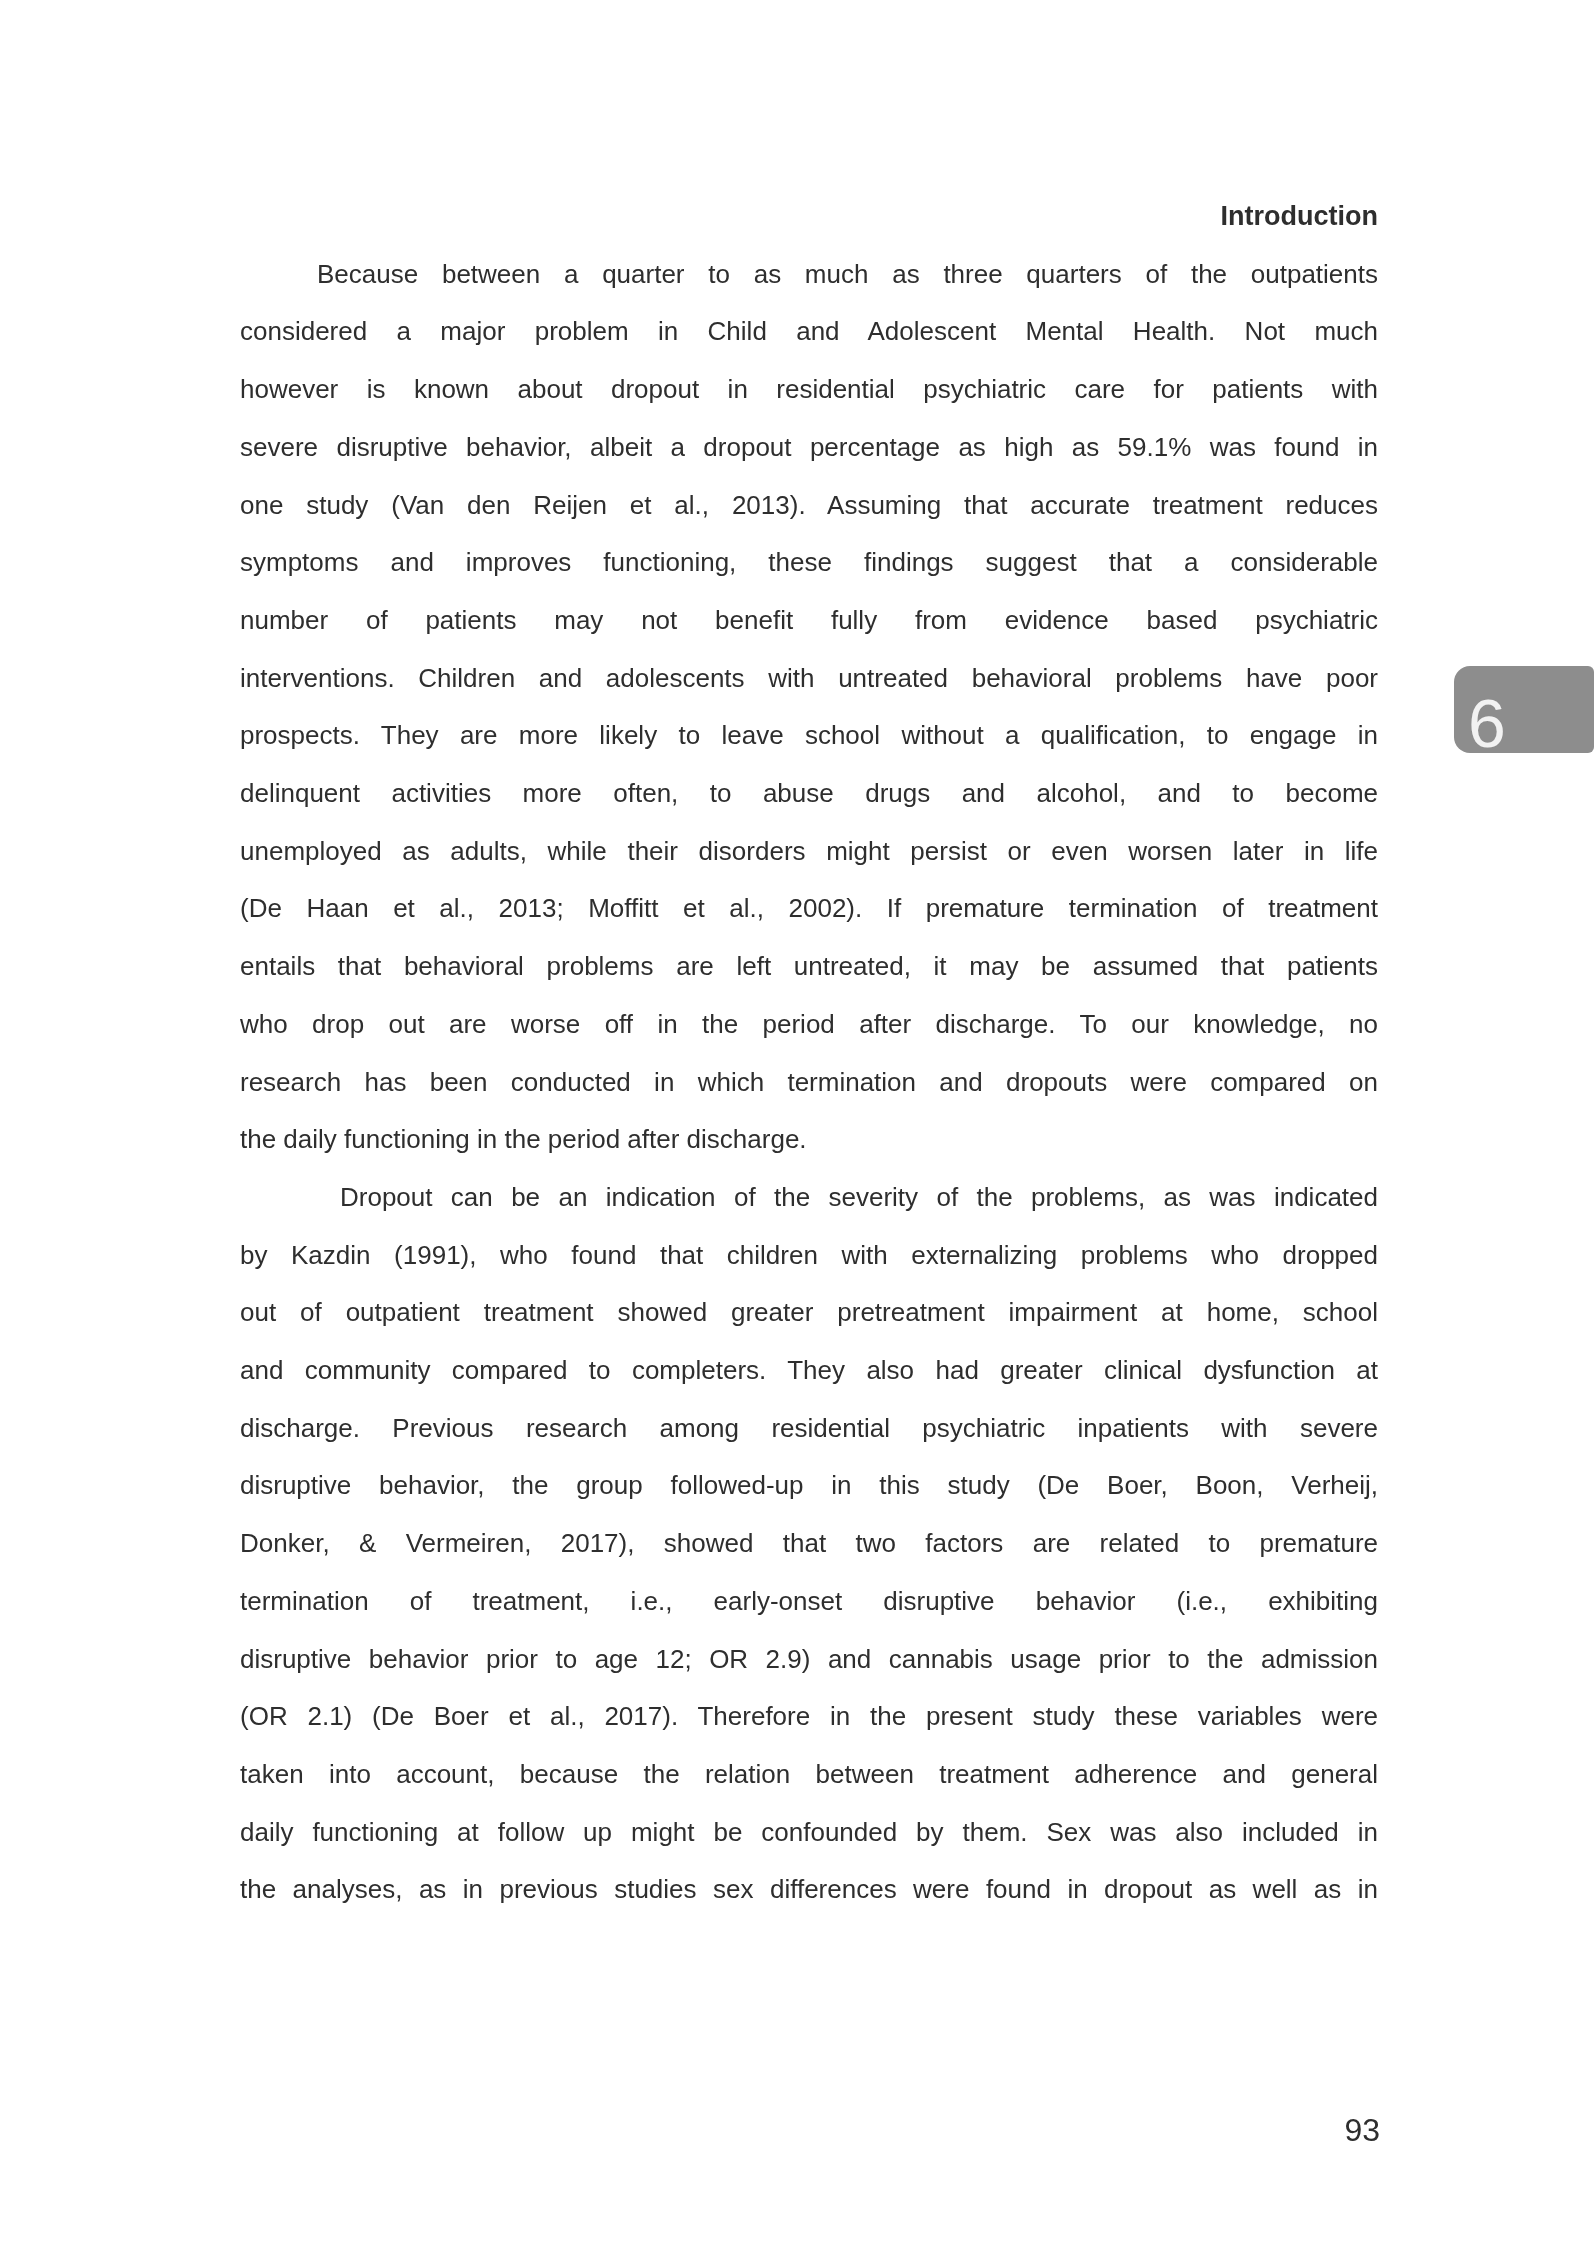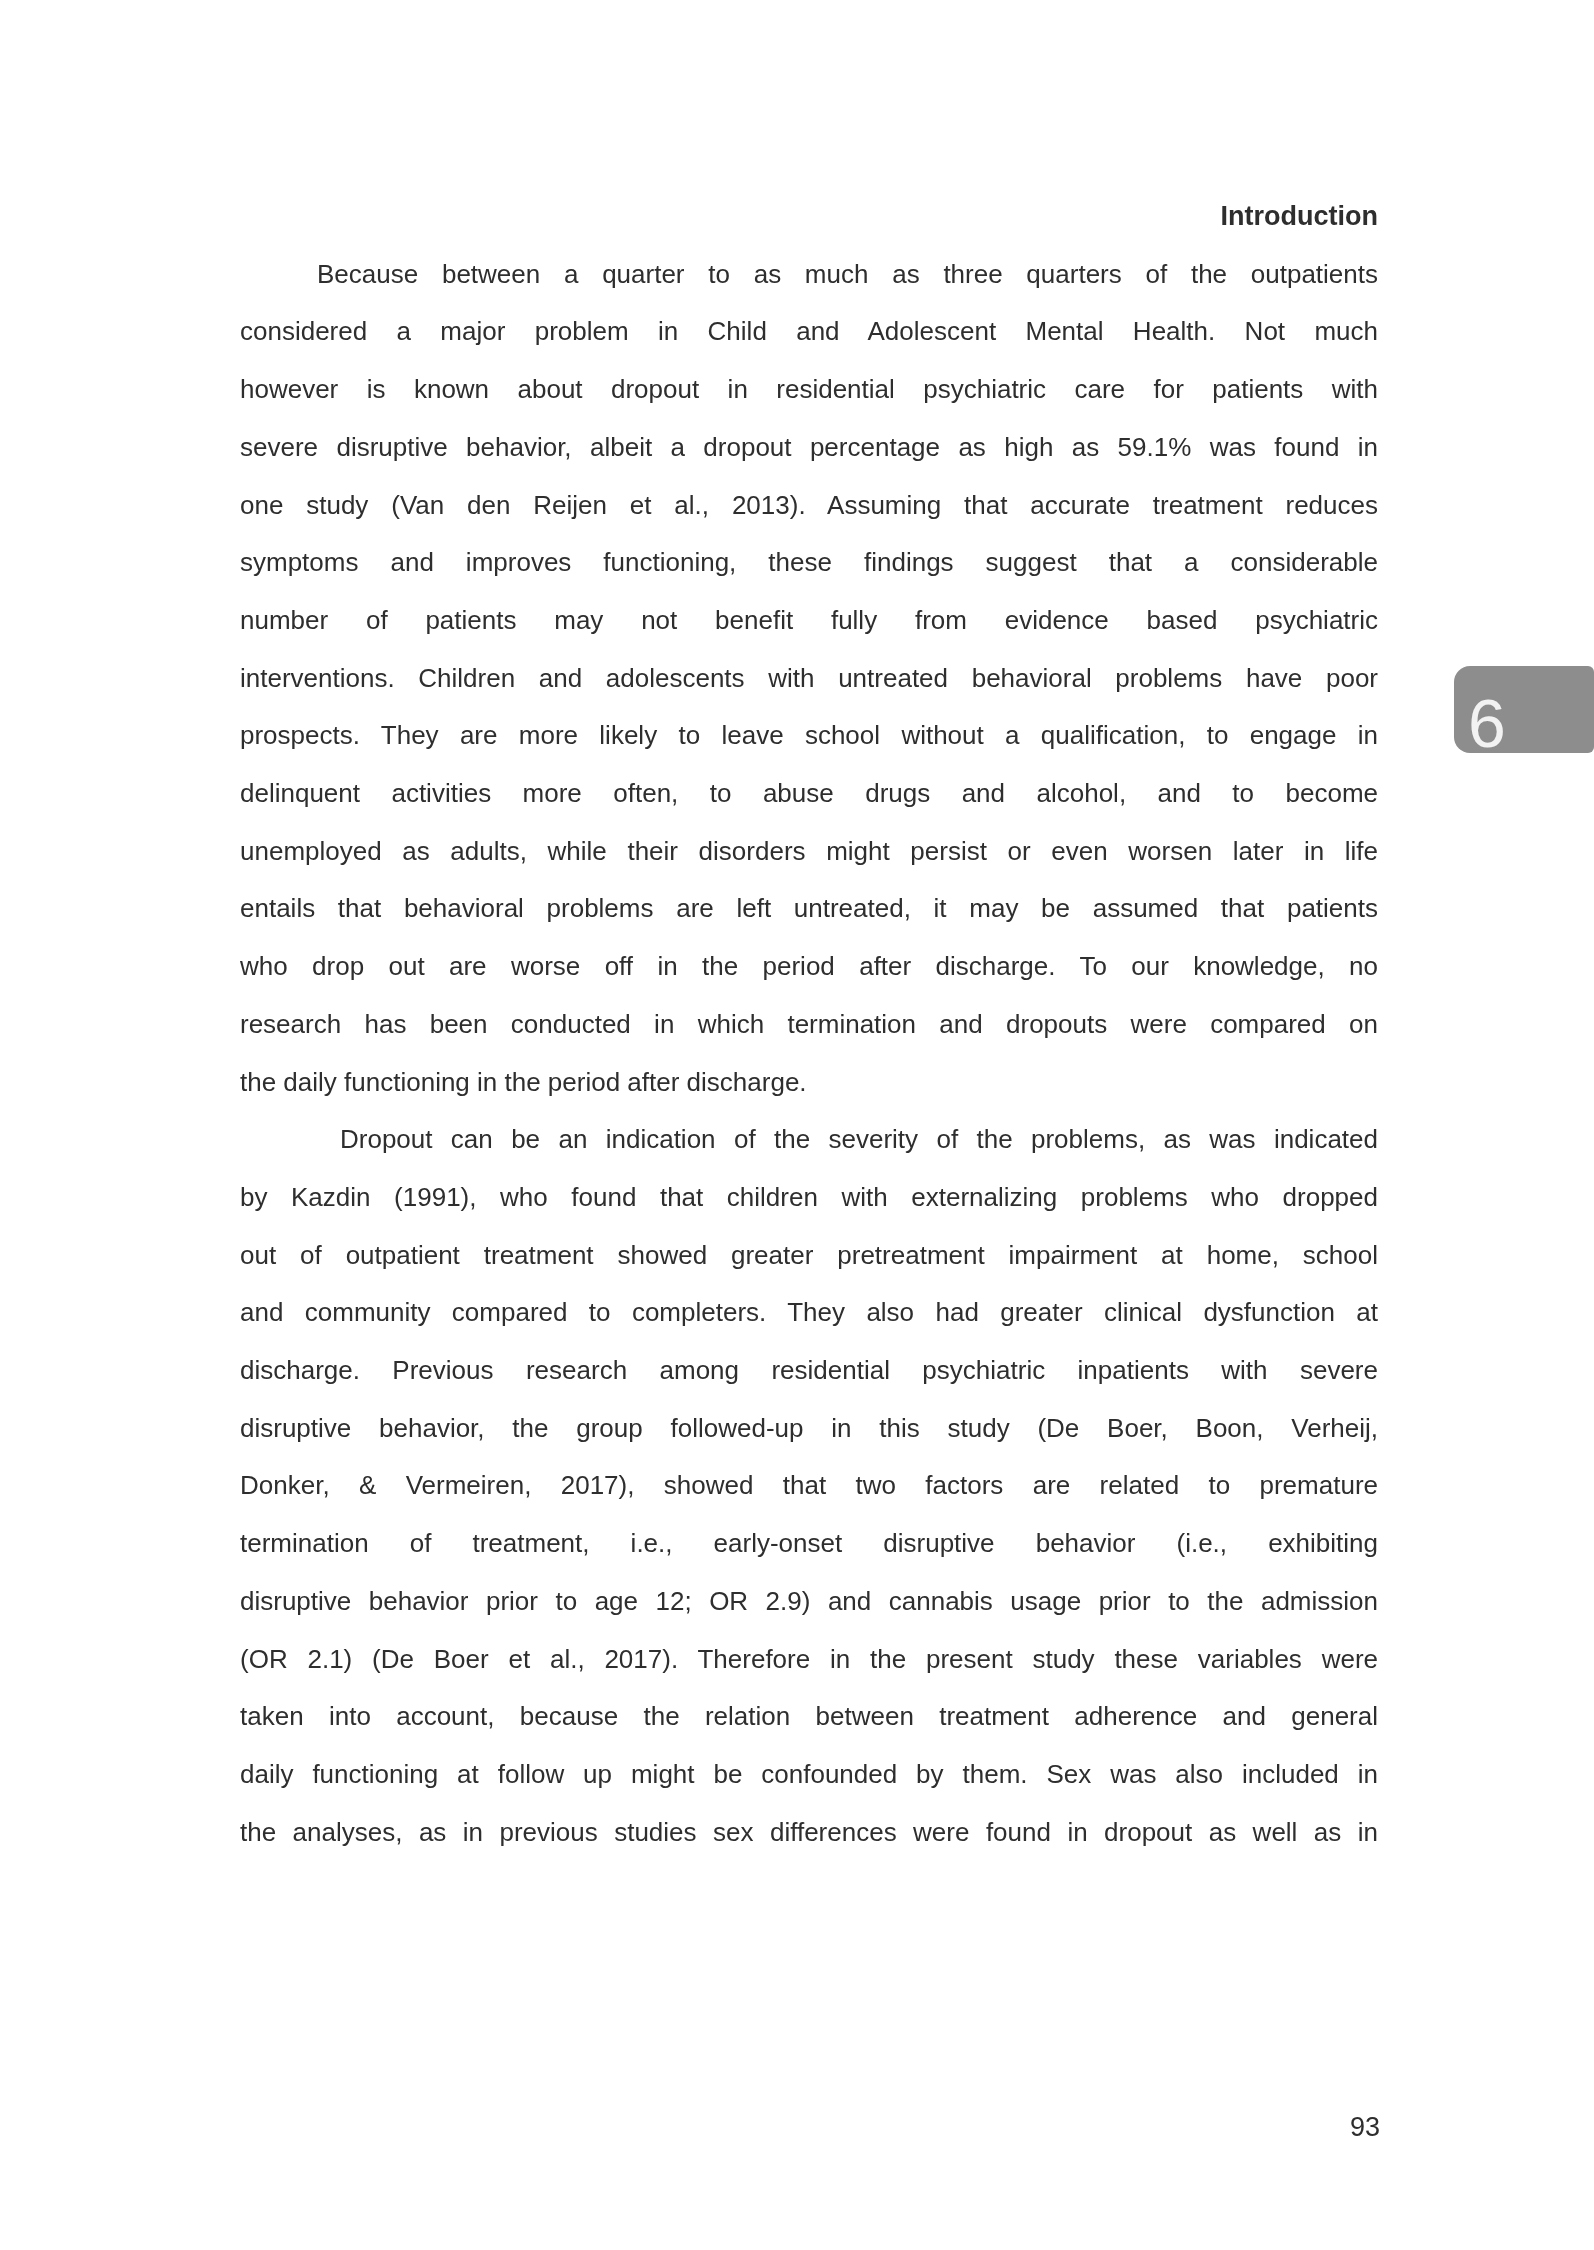--- a/index.html
+++ b/index.html
@@ -60,21 +60,21 @@
   }
   .chapter-tab .num {
     font-size: 68px;
     line-height: 0.84;
     color: #f2f2f2;
   }
   .page-number {
     position: absolute;
     top: 2112px;
     right: 214px;
-    font-size: 27px;
+    font-size: 32px;
     color: #2e2e2e;
   }
 </style>
 </head>
 <body>
 
 <div class="page">
 
   <div class="content">
     <div class="heading">Introduction</div>
@@ -84,20 +84,21 @@
         <div class="line">considered a major problem in Child and Adolescent Mental Health. Not much</div>
         <div class="line">however is known about dropout in residential psychiatric care for patients with</div>
         <div class="line">severe disruptive behavior, albeit a dropout percentage as high as 59.1% was found in</div>
         <div class="line">one study (Van den Reijen et al., 2013). Assuming that accurate treatment reduces</div>
         <div class="line">symptoms and improves functioning, these findings suggest that a considerable</div>
         <div class="line">number of patients may not benefit fully from evidence based psychiatric</div>
         <div class="line">interventions. Children and adolescents with untreated behavioral problems have poor</div>
         <div class="line">prospects. They are more likely to leave school without a qualification, to engage in</div>
         <div class="line">delinquent activities more often, to abuse drugs and alcohol, and to become</div>
         <div class="line">unemployed as adults, while their disorders might persist or even worsen later in life</div>
+        <div class="line">(De Haan et al., 2013; Moffitt et al., 2002). If premature termination of treatment</div>
         <div class="line">entails that behavioral problems are left untreated, it may be assumed that patients</div>
         <div class="line">who drop out are worse off in the period after discharge. To our knowledge, no</div>
         <div class="line">research has been conducted in which termination and dropouts were compared on</div>
         <div class="line last">the daily functioning in the period after discharge.</div>
       </div>
 
     <div class="para p2">
         <div class="line first">Dropout can be an indication of the severity of the problems, as was indicated</div>
         <div class="line">by Kazdin (1991), who found that children with externalizing problems who dropped</div>
         <div class="line">out of outpatient treatment showed greater pretreatment impairment at home, school</div>

